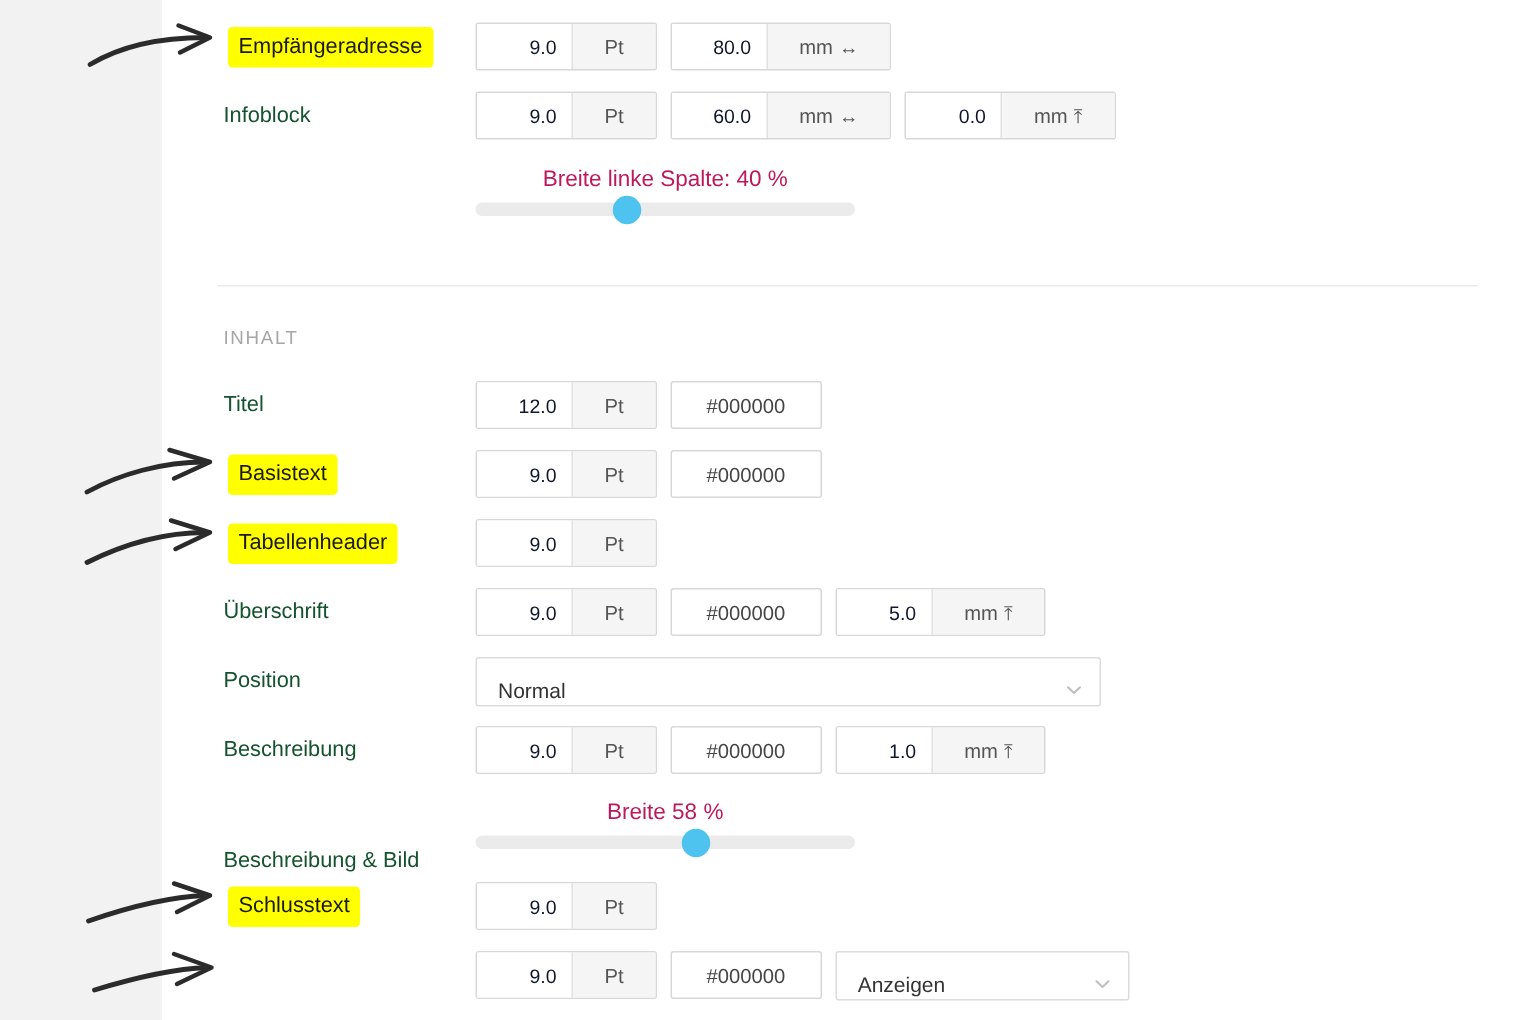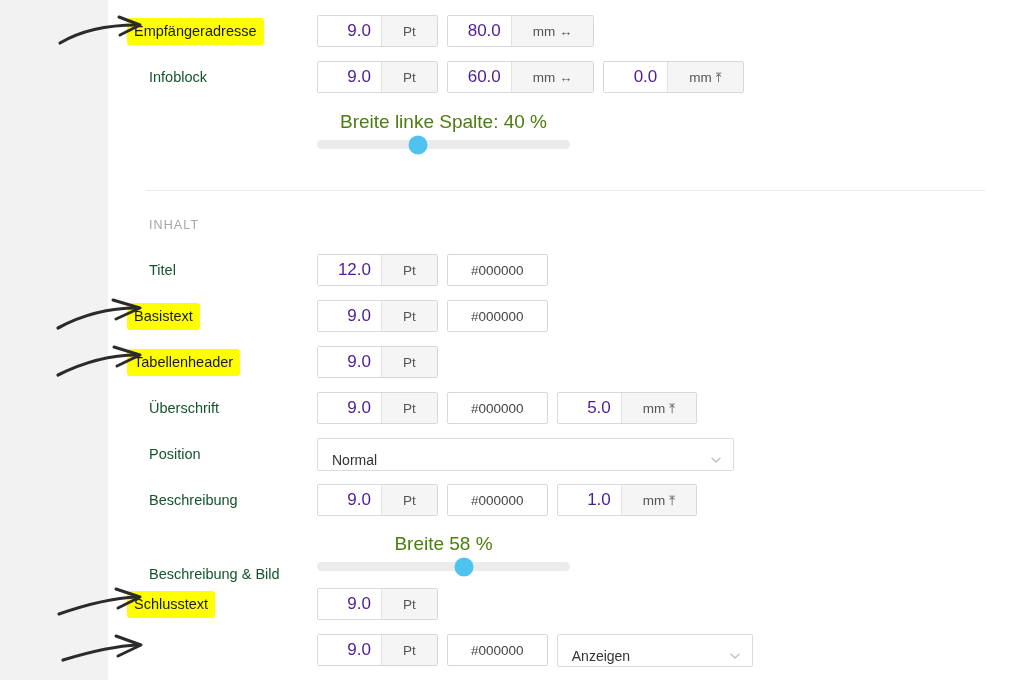--- a/index.html
+++ b/index.html
@@ -48,21 +48,21 @@
     font-size: 14.5px;
     color: #14532d;
     white-space: nowrap;
     line-height: 20px;
   }
 
   .row-label.hl {
     background: #ffff00;
     padding: 3px 7px 4px 7px;
     border-radius: 3px;
-    left: 19px;
+    left: 44px;
     color: #1a1a1a;
   }
 
   .controls {
     position: absolute;
     left: 209px;
     display: flex;
     align-items: center;
     gap: 9px;
   }
@@ -76,22 +76,22 @@
     border-radius: 2px;
     background: #ffffff;
   }
 
   .field-num {
     width: 63px;
     display: flex;
     align-items: center;
     justify-content: flex-end;
     padding-right: 10px;
-    font-size: 17px;
-    color: #4c1d95;
+    font-size: 13px;
+    color: #0f172a;
     background: #ffffff;
   }
 
   .field-unit {
     min-width: 36px;
     padding: 0 21px;
     display: flex;
     align-items: center;
     justify-content: center;
     gap: 4px;
@@ -146,22 +146,22 @@
   .chev svg { display: block; }
 
   
   .slider-wrap {
     position: absolute;
     left: 209px;
     width: 253px;
   }
   .slider-caption {
     text-align: center;
-    font-size: 19px;
-    color: #4d7c0f;
+    font-size: 15px;
+    color: #be185d;
     width: 253px;
     margin-bottom: 7px;
   }
   .slider-track {
     position: relative;
     width: 253px;
     height: 9px;
     background: #ebebeb;
     border-radius: 5px;
   }

